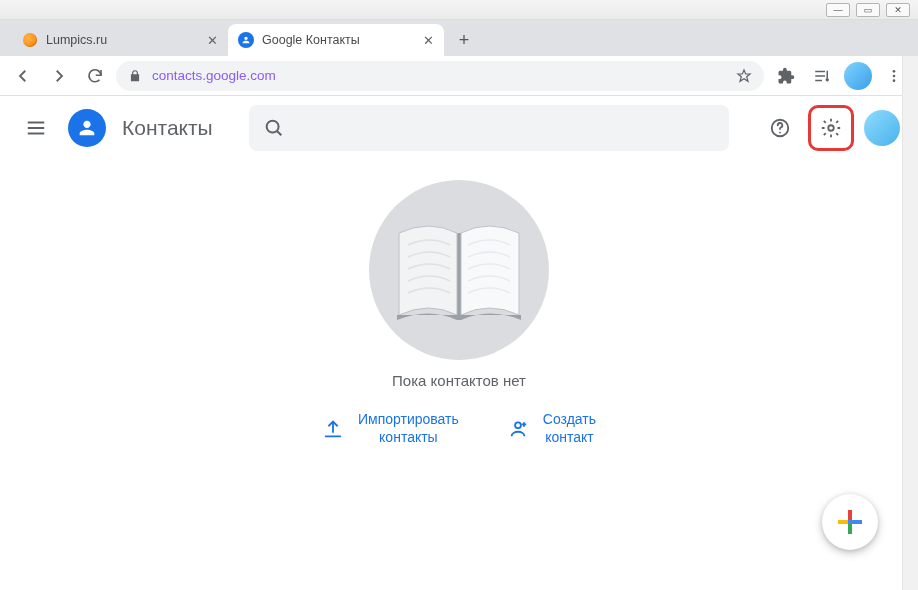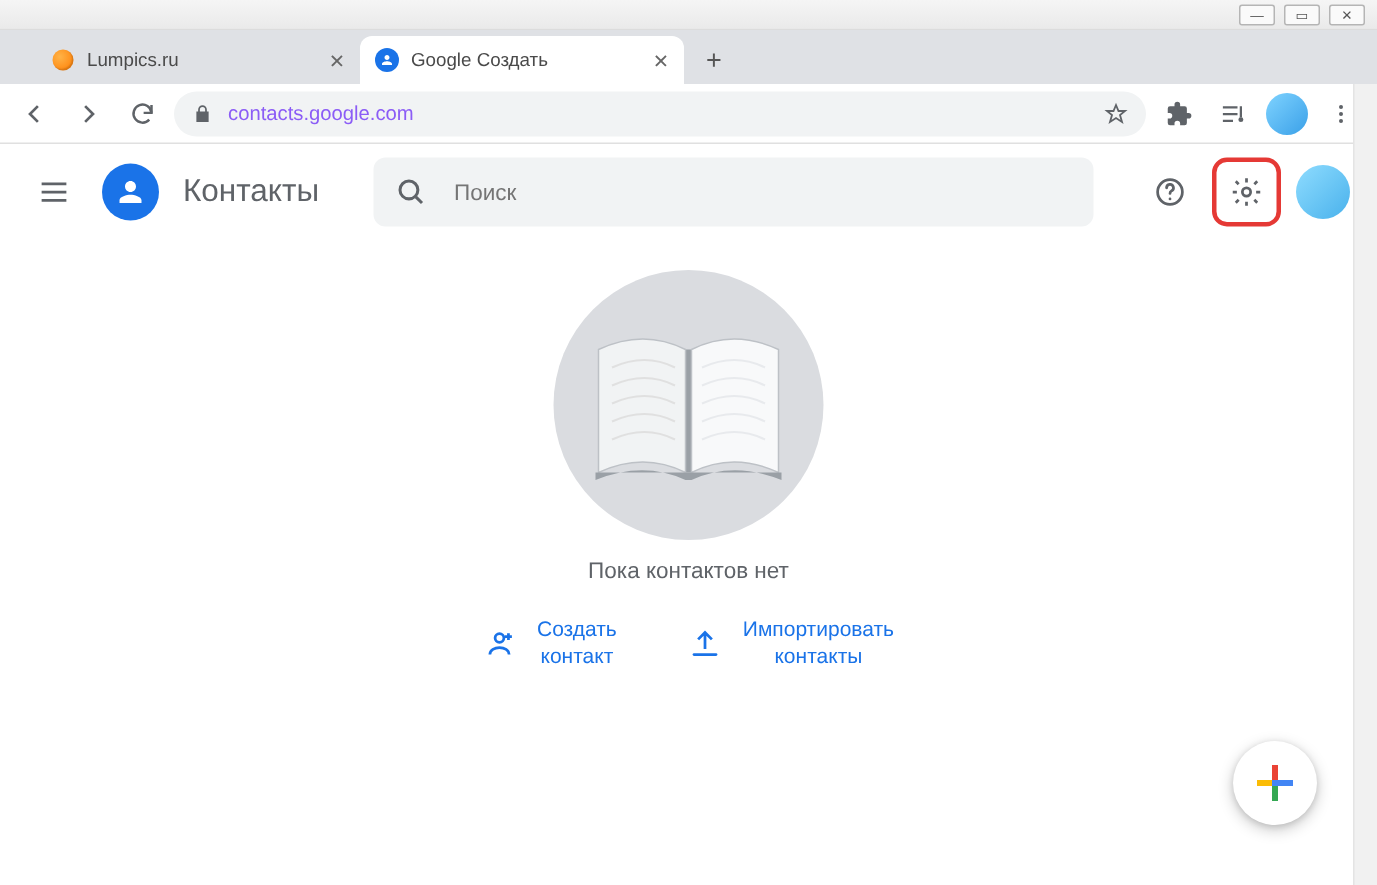--- a/index.html
+++ b/index.html
@@ -33,21 +33,21 @@
     text-align: center;
     color: #555;
     background: #fafafa;
   }
 
   .tabstrip {
     height: 36px;
     background: #dfe1e5;
     display: flex;
     align-items: flex-end;
-    padding-left: 24px;
+    padding-left: 12px;
   }
   .tab {
     display: flex;
     align-items: center;
     height: 32px;
     min-width: 216px;
     padding: 0 10px;
     border-radius: 8px 8px 0 0;
     font-size: 12.5px;
     color: #4a4a4a;
@@ -207,21 +207,21 @@
     <span class="close-x">✕</span>
   </div>
   <div class="tab active">
     <span class="favicon">
       <span class="fav-g">
         <svg width="10" height="10" viewBox="0 0 24 24" fill="#fff">
             <path d="M12 12c2.21 0 4-1.79 4-4S14.21 4 12 4 8 5.79 8 8s1.79 4 4 4zm0 2c-2.67 0-8 1.34-8 4v2h16v-2c0-2.66-5.33-4-8-4z"></path>
           </svg>
       </span>
     </span>
-    <span>Google Создать</span>
+    <span>Google Контакты</span>
     <span class="close-x">✕</span>
   </div>
   <div class="newtab">+</div>
 </div>
 
 <div class="toolbar">
   <div class="navbtn">
     <svg width="18" height="18" viewBox="0 0 24 24" fill="none" stroke="#5f6368" stroke-width="2.4">
         <path d="M15 5l-7 7 7 7"></path>
       </svg>
@@ -291,21 +291,20 @@
   </div>
   <div class="product-name">Контакты</div>
 
   <div class="search">
     <span>
       <svg width="22" height="22" viewBox="0 0 24 24" fill="none" stroke="#5f6368" stroke-width="2.2">
           <circle cx="10.5" cy="10.5" r="6.5"></circle>
           <path d="M20 20l-4.5-4.5"></path>
         </svg>
     </span>
-    <input type="text" placeholder="Поиск" style="">
   </div>
 
   <div class="hdr-right">
     <div class="hdr-icon">
       <svg width="22" height="22" viewBox="0 0 24 24" fill="none" stroke="#5f6368" stroke-width="2">
           <circle cx="12" cy="12" r="9"></circle>
           <path d="M9.5 9a2.5 2.5 0 1 1 3.5 2.3c-.9.4-1 1-1 1.7" stroke-linecap="round"></path>
           <circle cx="12" cy="17" r="1" fill="#5f6368" stroke="none"></circle>
         </svg>
     </div>
@@ -343,37 +342,37 @@
       <path d="M74 78 Q96 68 116 78" stroke="#e8eaed" stroke-width="1.4" fill="none"></path>
       <path d="M3 100 L63 100 L67 100 L127 100 L127 105 Q95 92 67 105 L63 105 Q35 92 3 105 Z" fill="#9aa0a6"></path>
     </svg>
   </div>
   <div class="empty-text">Пока контактов нет</div>
 
   <div class="actions">
     <div class="action">
       <span class="icon">
         <svg width="22" height="22" viewBox="0 0 24 24" fill="none" stroke="#1a73e8" stroke-width="2">
+            <path d="M12 16V4M7 9l5-5 5 5"></path>
+            <path d="M4 20h16" stroke-linecap="round"></path>
+          </svg>
+      </span>
+      <span class="lbl" style="white-space:pre-line">Импортировать
+контакты</span>
+    </div>
+    <div class="action">
+      <span class="icon">
+        <svg width="22" height="22" viewBox="0 0 24 24" fill="none" stroke="#1a73e8" stroke-width="2">
             <circle cx="12" cy="8" r="3.2"></circle>
             <path d="M5 20c0-3.2 3.5-5 7-5s7 1.8 7 5"></path>
             <path d="M18.5 4.5v5M16 7h5"></path>
           </svg>
       </span>
       <span class="lbl" style="white-space:pre-line">Создать
 контакт</span>
-    </div>
-    <div class="action">
-      <span class="icon">
-        <svg width="22" height="22" viewBox="0 0 24 24" fill="none" stroke="#1a73e8" stroke-width="2">
-            <path d="M12 16V4M7 9l5-5 5 5"></path>
-            <path d="M4 20h16" stroke-linecap="round"></path>
-          </svg>
-      </span>
-      <span class="lbl" style="white-space:pre-line">Импортировать
-контакты</span>
     </div>
   </div>
 </div>
 
 <div class="fab">
   <span>
     <svg width="28" height="28" viewBox="0 0 28 28">
       <rect x="12" y="2" width="4" height="10" fill="#EA4335"></rect>
       <rect x="16" y="12" width="10" height="4" fill="#4285F4"></rect>
       <rect x="12" y="16" width="4" height="10" fill="#34A853"></rect>

